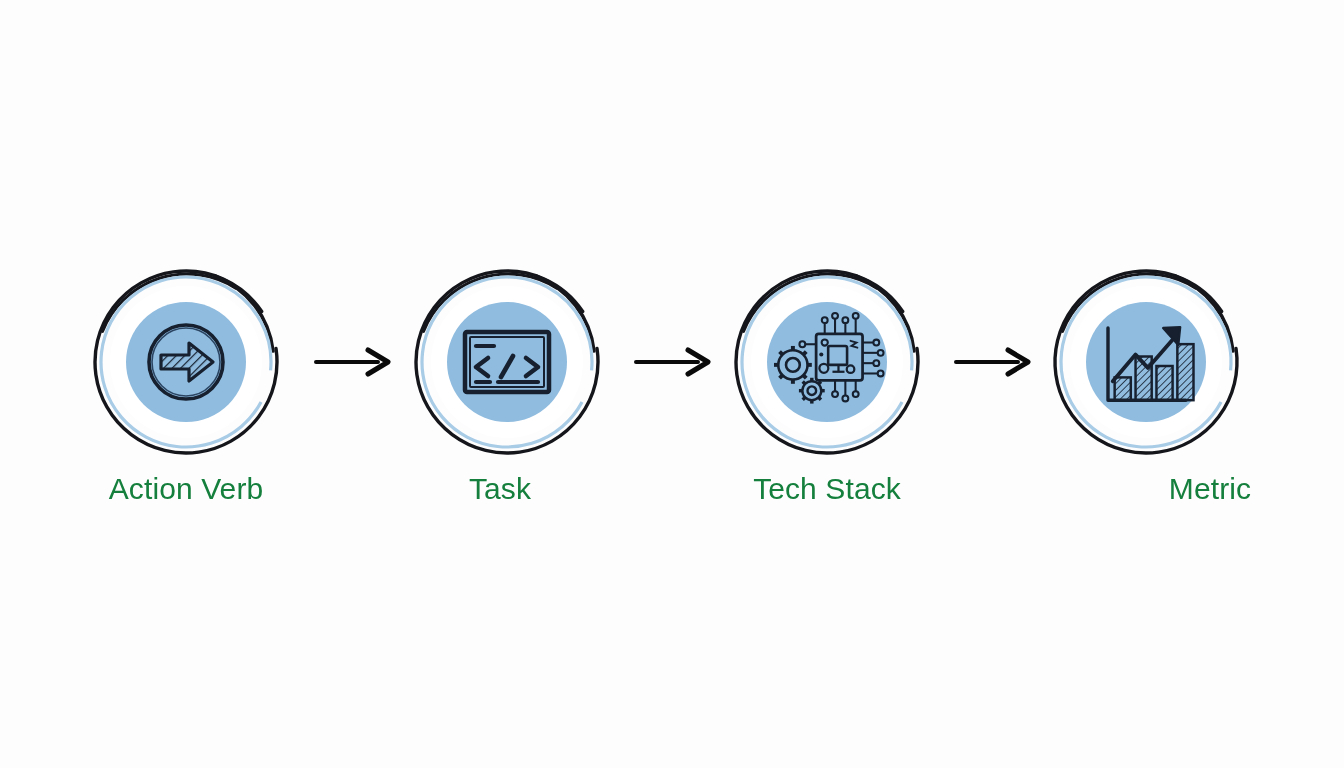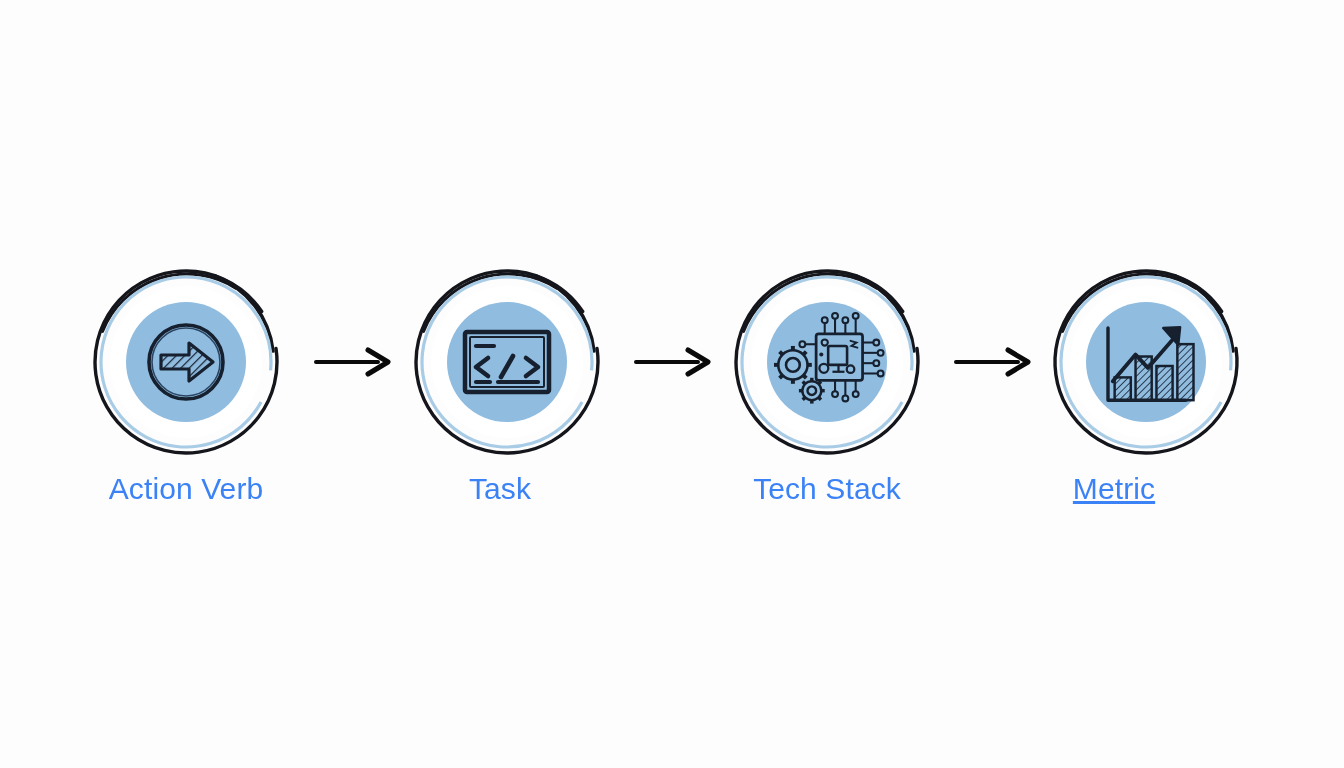--- a/index.html
+++ b/index.html
@@ -19,21 +19,21 @@
     width: 1344px;
     height: 768px;
     display: block;
   }
   .step-label {
     position: absolute;
     text-align: center;
     font-family: "Liberation Sans", sans-serif;
     font-size: 30px;
     font-weight: 400;
-    color: #3b82f6;
+    color: #15803d;
     letter-spacing: 0.1px;
     white-space: nowrap;
     transform: translateX(-50%);
     top: 472px;
   }
 </style>
 </head>
 <body>
 
 <svg id="flow-canvas" viewBox="0 0 1344 768">
@@ -193,13 +193,13 @@
   </g>
 
   <use href="#glyph-arrow-right" transform="translate(316,362)"></use>
   <use href="#glyph-arrow-right" transform="translate(636,362)"></use>
   <use href="#glyph-arrow-right" transform="translate(956,362)"></use>
 </svg>
 
 <div class="step-label" style="left:186px;">Action Verb</div>
 <div class="step-label" style="left:500px;">Task</div>
 <div class="step-label" style="left:827px;">Tech Stack</div>
-<div class="step-label" style="left:1114px;text-decoration:underline;">Metric</div>
+<div class="step-label" style="left:1210px;">Metric</div>
 
 </body></html>

